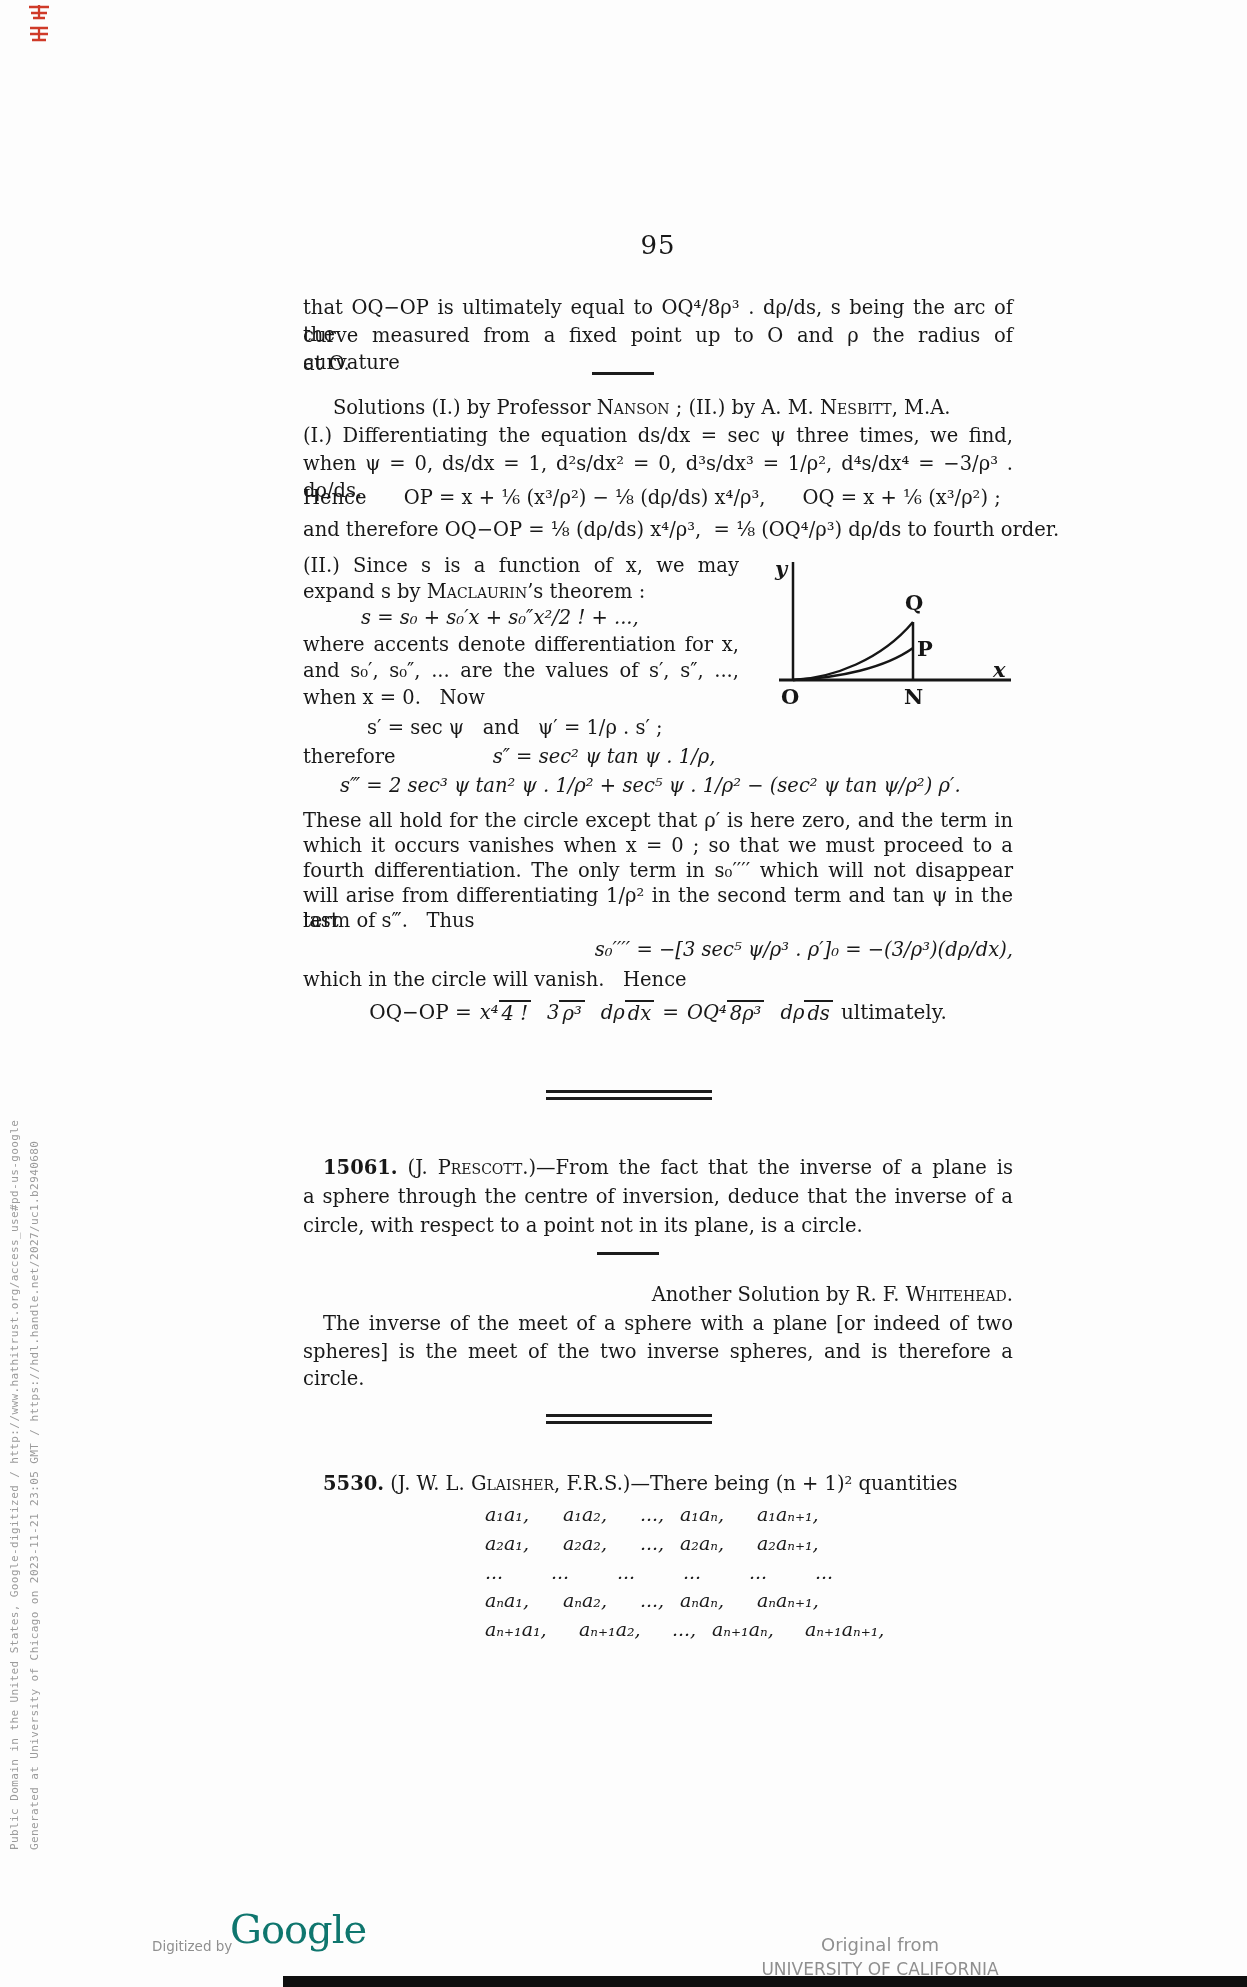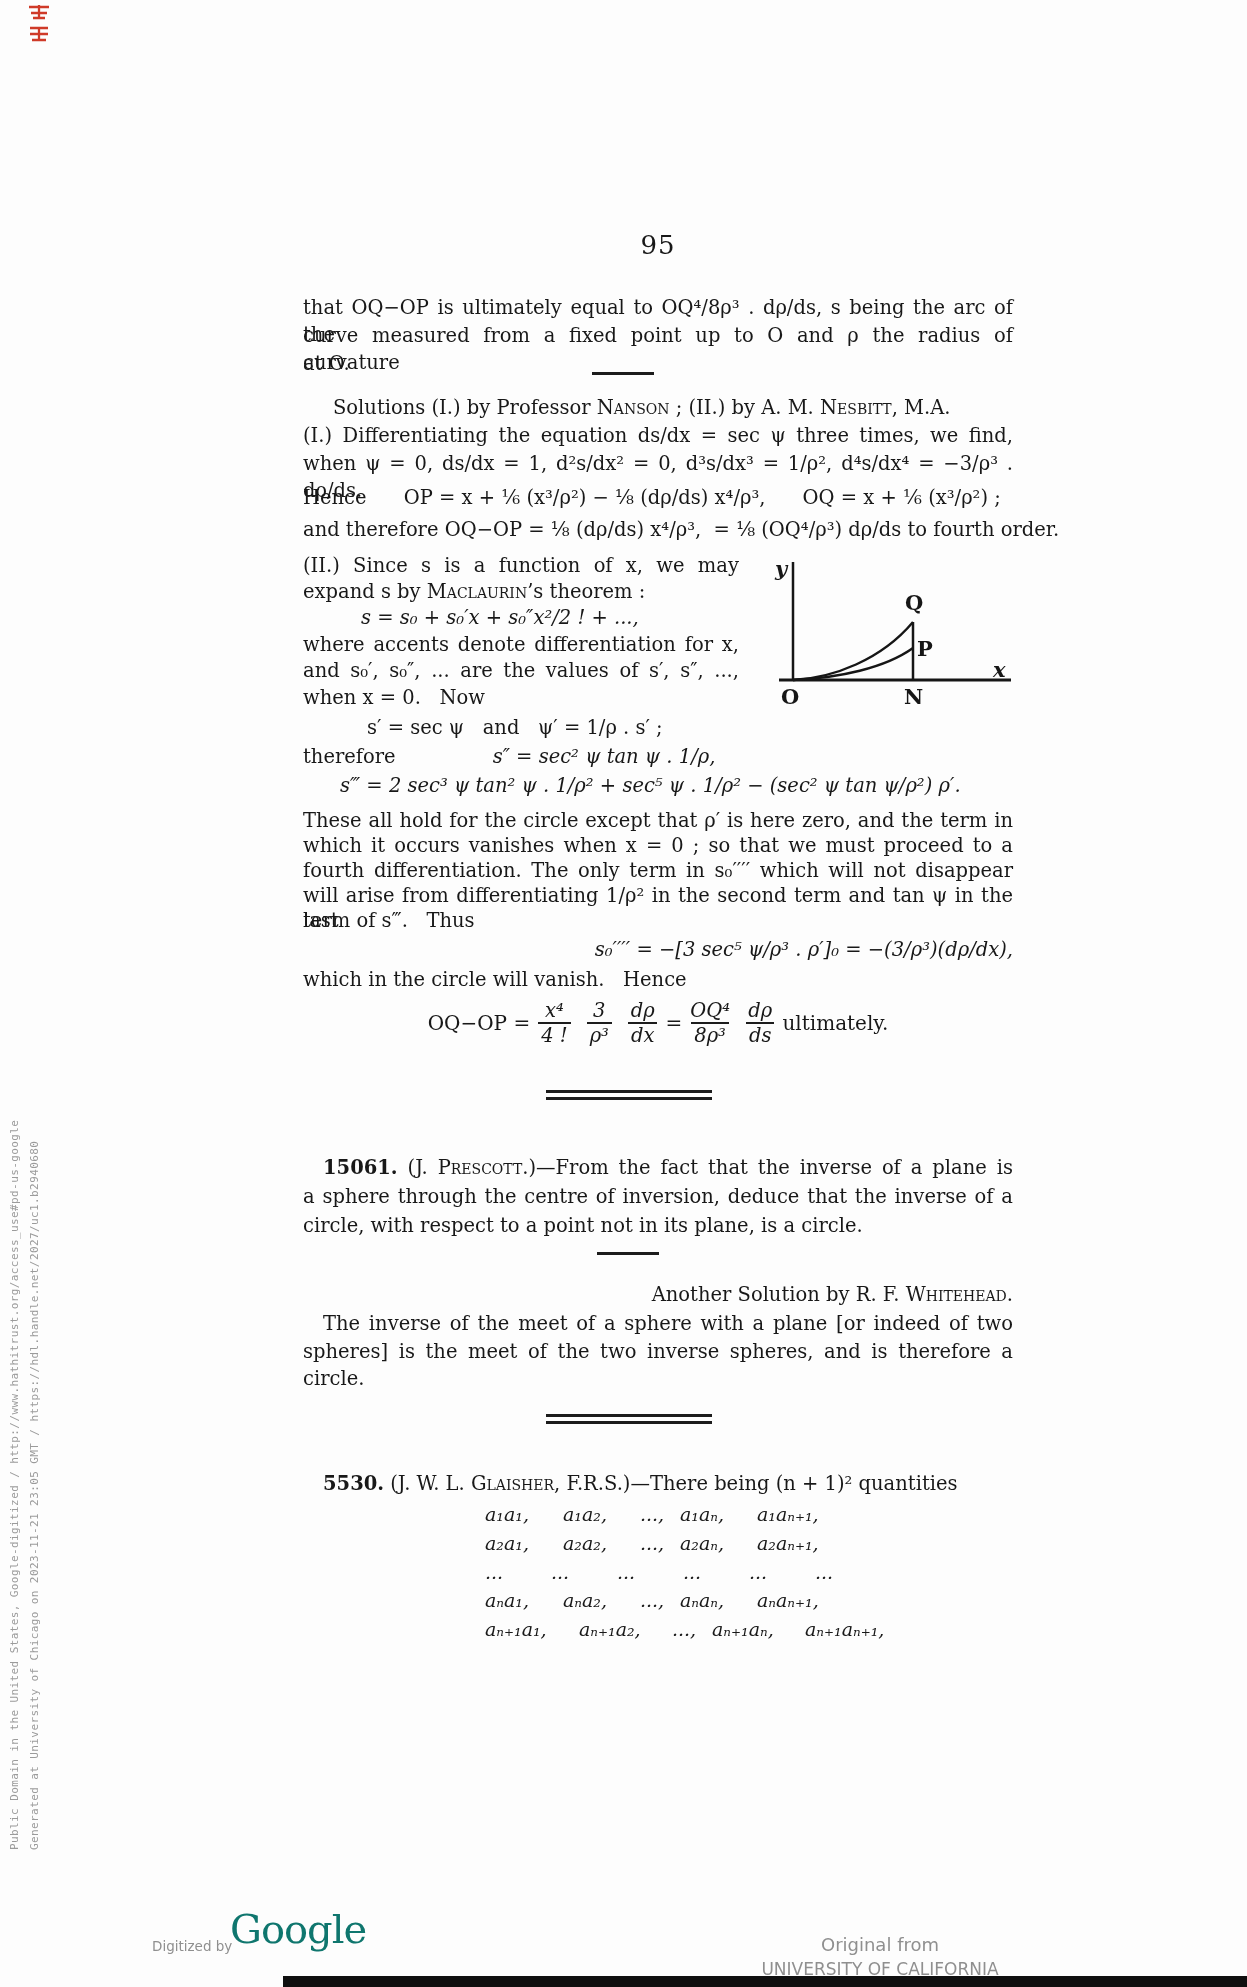--- a/index.html
+++ b/index.html
@@ -13,21 +13,21 @@
   .i{}
   .sc{font-variant:small-caps;}
   .b{font-weight:bold;}
   .col2{width:436px;}
   .rule{position:absolute;background:#1c1c1c;height:3px;}
   .dbl{position:absolute;left:546px;width:166px;}
   .dbl div{height:3px;background:#1c1c1c;margin-bottom:4px;}
   .pagenum{top:230px;text-align:center;font-size:26px;letter-spacing:1px;}
   .fm{font-style:italic;}
   .eqrow{display:flex;align-items:center;justify-content:center;font-size:20px;}
-  .frac{display:inline-flex;flex-direction:column;align-items:center;margin:0 8px;
+  .frac{display:inline-flex;flex-direction:row;align-items:center;margin:0 8px;
         line-height:1.12;font-style:italic;font-size:19.5px;}
   .frac .d{border-top:2px solid #1c1c1c;padding:1px 3px 0 3px;}
   .mrow{position:absolute;left:485px;display:flex;font-style:italic;font-size:19px;}
   .mrow span{display:inline-block;}
   .mline{position:absolute;transform-origin:0 0;transform:rotate(-90deg);
          font-family:"DejaVu Sans Mono",monospace;font-size:11px;color:#9b9b9b;
          letter-spacing:.4px;white-space:nowrap;}
   .fsans{font-family:"DejaVu Sans",sans-serif;}
   .digitized{position:absolute;left:152px;top:1938px;font-size:13.5px;color:#8f8f8f;}
   .glogo{position:absolute;left:230px;top:1906px;font-size:40px;color:#0f766e;letter-spacing:-1px;}

